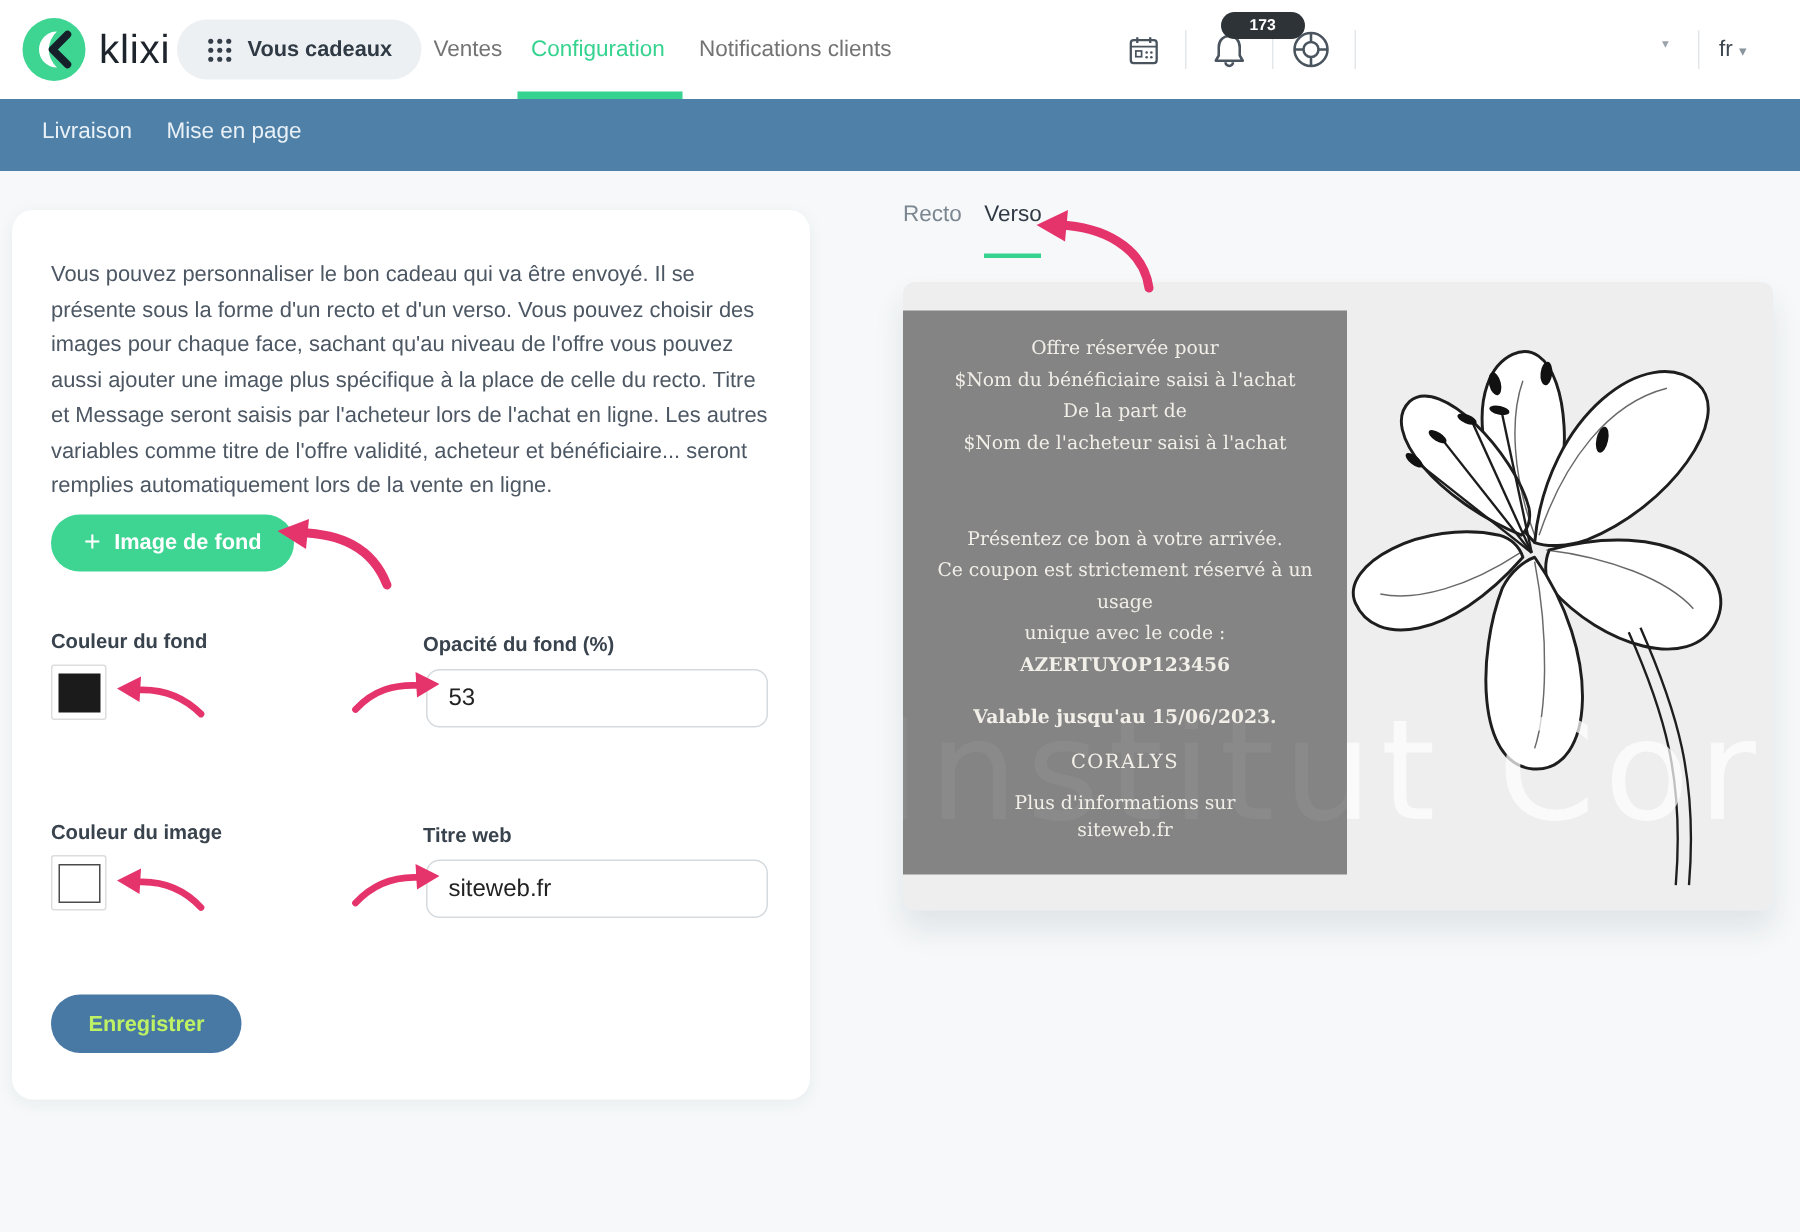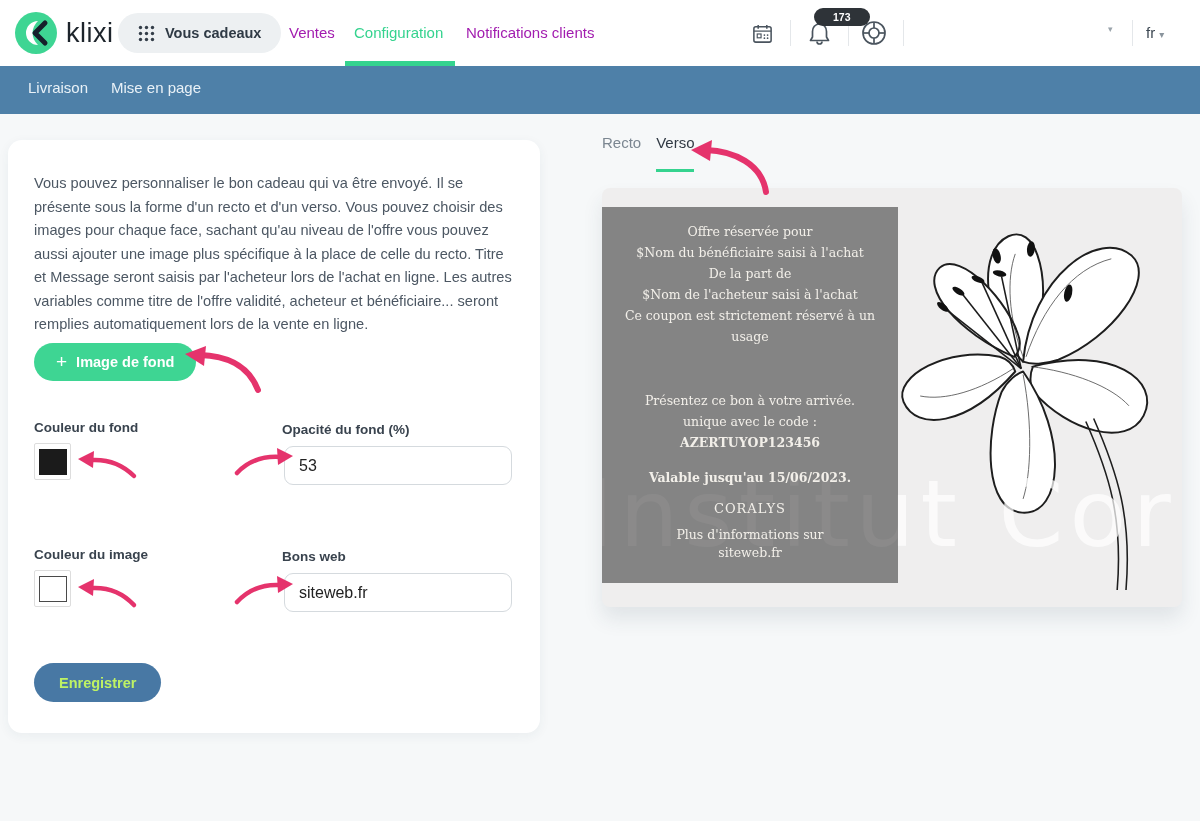--- a/index.html
+++ b/index.html
@@ -12,21 +12,21 @@
     color:#2f3a45;
   }
 
   
   .topbar { position:absolute; left:0; top:0; width:1200px; height:66px; background:#ffffff; z-index:5; }
   .brand { position:absolute; left:14px; top:11px; display:flex; align-items:center; gap:8px; }
   .brand-name { font-size:27px; font-weight:500; color:#1d242b; letter-spacing:0.5px; }
   .app-pill { position:absolute; left:118px; top:13px; height:40px; border-radius:20px; background:#edf0f2;
     display:flex; align-items:center; gap:10px; padding:0 20px; cursor:pointer; }
   .app-pill span { font-size:14.5px; font-weight:700; color:#2f3a45; }
-  .nav-item { position:absolute; top:0; height:66px; line-height:66px; font-size:15px; color:#a21caf; cursor:pointer; }
+  .nav-item { position:absolute; top:0; height:66px; line-height:66px; font-size:15px; color:#737373; cursor:pointer; }
   .nav-item.active { color:#35d38f; font-weight:500; }
   .nav-underline { position:absolute; left:345px; bottom:0; width:110px; height:5px; background:#35d38f; }
   .top-divider { position:absolute; top:20px; width:1px; height:26px; background:#e4e7ea; }
   .icon-btn { position:absolute; top:18px; width:30px; height:30px; display:flex; align-items:center; justify-content:center; cursor:pointer; }
   .badge { position:absolute; left:814px; top:8px; min-width:31px; height:18px; padding:0 19px; border-radius:10px;
     background:#2e3338; color:#fff; font-size:10.5px; font-weight:700; display:flex; align-items:center; justify-content:center; z-index:6; }
   .lang { position:absolute; left:1146px; top:0; height:66px; line-height:66px; font-size:15px; color:#3c4752; cursor:pointer; }
   .caret { color:#8a949d; font-size:10px; }
   .tiny-caret { position:absolute; left:1108px; top:24px; font-size:9px; color:#9aa3ab; cursor:pointer; }
 
@@ -173,21 +173,21 @@
   </div>
 
   <div class="field-label" style="left:274px; top:282px;">Opacité du fond (%)</div>
   <input class="text-input" style="left: 276px; top: 306px;" type="text" value="53">
 
   <div class="field-label" style="left:26px; top:407px;">Couleur du image</div>
   <div class="swatch" style="left:26px; top:430px;">
     <div class="inner" style="background:#ffffff; border:1px solid #4a4a4a;"></div>
   </div>
 
-  <div class="field-label" style="left:274px; top:409px;">Bons web</div>
+  <div class="field-label" style="left:274px; top:409px;">Titre web</div>
   <input class="text-input" style="left: 276px; top: 433px;" type="text" value="siteweb.fr">
 
   <button class="btn-blue">Enregistrer</button>
 </section>
 
 <div class="tabs">
   <div class="tab">Recto</div>
   <div class="tab active">Verso</div>
 </div>
 <div class="tab-underline"></div>
@@ -232,22 +232,22 @@
   </svg>
 
   <div class="watermark">Institut Coralys</div>
 
   <div class="voucher-panel">
     <div class="v-line">Offre réservée pour</div>
     <div class="v-line">$Nom du bénéficiaire saisi à l'achat</div>
     <div class="v-line">De la part de</div>
     <div class="v-line">$Nom de l'acheteur saisi à l'achat</div>
 
+    <div class="v-line v-gap1">Présentez ce bon à votre arrivée.</div>
     <div class="v-line">Ce coupon est strictement réservé à un usage</div>
-    <div class="v-line v-gap1">Présentez ce bon à votre arrivée.</div>
     <div class="v-line">unique avec le code :</div>
     <div class="v-line v-bold">AZERTUYOP123456</div>
 
     <div class="v-line v-bold v-gap2">Valable jusqu'au 15/06/2023.</div>
 
     <div class="v-name">CORALYS</div>
     <div class="v-info">
       <div>Plus d'informations sur</div>
       <div>siteweb.fr</div>
     </div>

